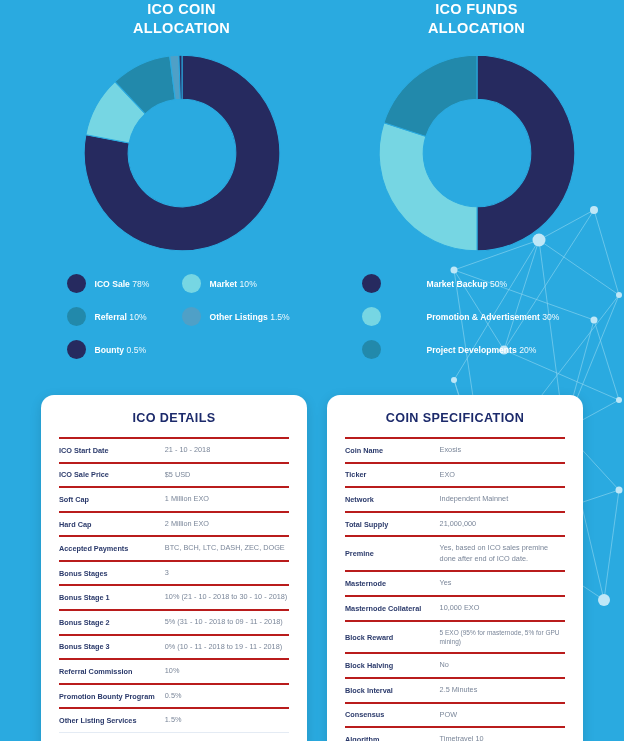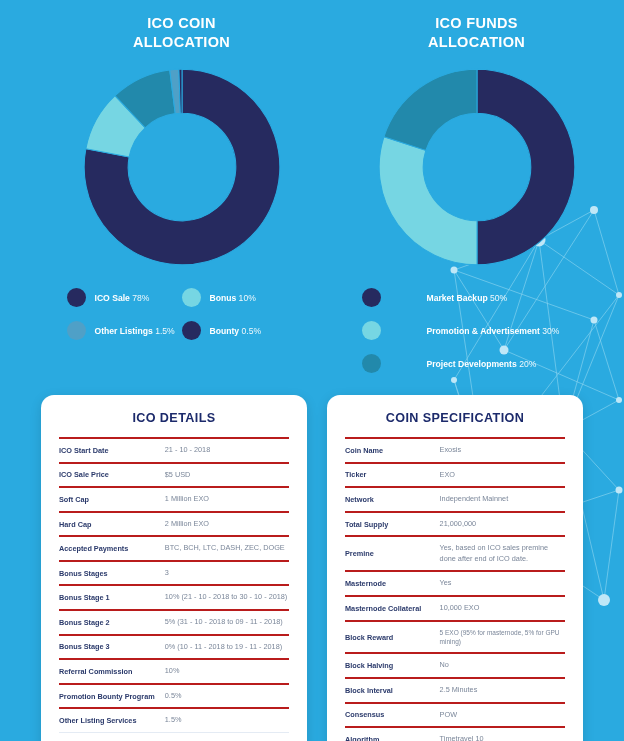--- a/index.html
+++ b/index.html
@@ -29,21 +29,20 @@
   .page {
     position: relative;
     z-index: 2;
     width: 624px;
     height: 741px;
   }
 
   
   .charts-row {
     display: flex;
-    padding-top: 14px;
     margin-left: 34px;
   }
   .chart-col {
     width: 312px;
     display: flex;
     flex-direction: column;
     align-items: center;
   }
   .chart-title {
     color: #ffffff;
@@ -196,21 +195,25 @@
             </g>
         </svg>
       </div>
       <div class="legend two-col" id="legend-0">
           <div class="legend-item">
             <span class="legend-dot" style="background: rgb(38, 42, 95);"></span>
             <span class="legend-text"><span class="lbl">ICO Sale</span><span class="val"> 78%</span></span>
           </div>
           <div class="legend-item">
             <span class="legend-dot" style="background: rgb(118, 214, 227);"></span>
-            <span class="legend-text"><span class="lbl">Bonus</span><span class="val"> 10%</span></span>
+            <span class="legend-text"><span class="lbl">Market</span><span class="val"> 10%</span></span>
+          </div>
+          <div class="legend-item">
+            <span class="legend-dot" style="background: rgb(34, 137, 171);"></span>
+            <span class="legend-text"><span class="lbl">Referral</span><span class="val"> 10%</span></span>
           </div>
           <div class="legend-item">
             <span class="legend-dot" style="background: rgb(79, 160, 199);"></span>
             <span class="legend-text"><span class="lbl">Other Listings</span><span class="val"> 1.5%</span></span>
           </div>
           <div class="legend-item">
             <span class="legend-dot" style="background: rgb(38, 42, 95);"></span>
             <span class="legend-text"><span class="lbl">Bounty</span><span class="val"> 0.5%</span></span>
           </div>
         </div>

